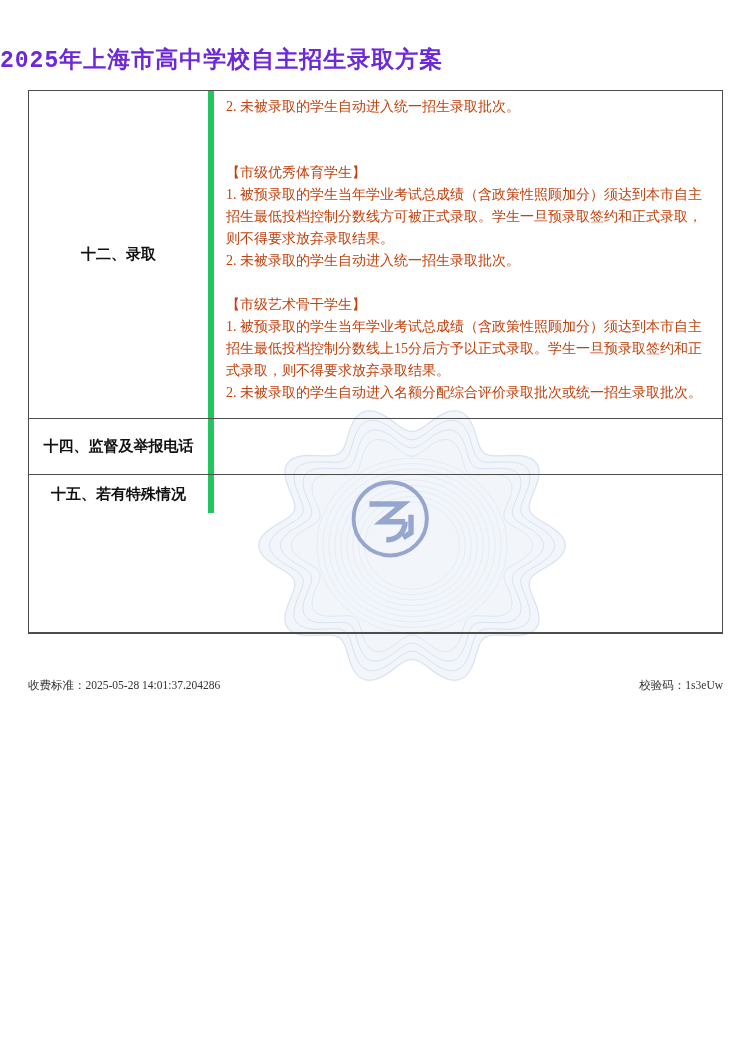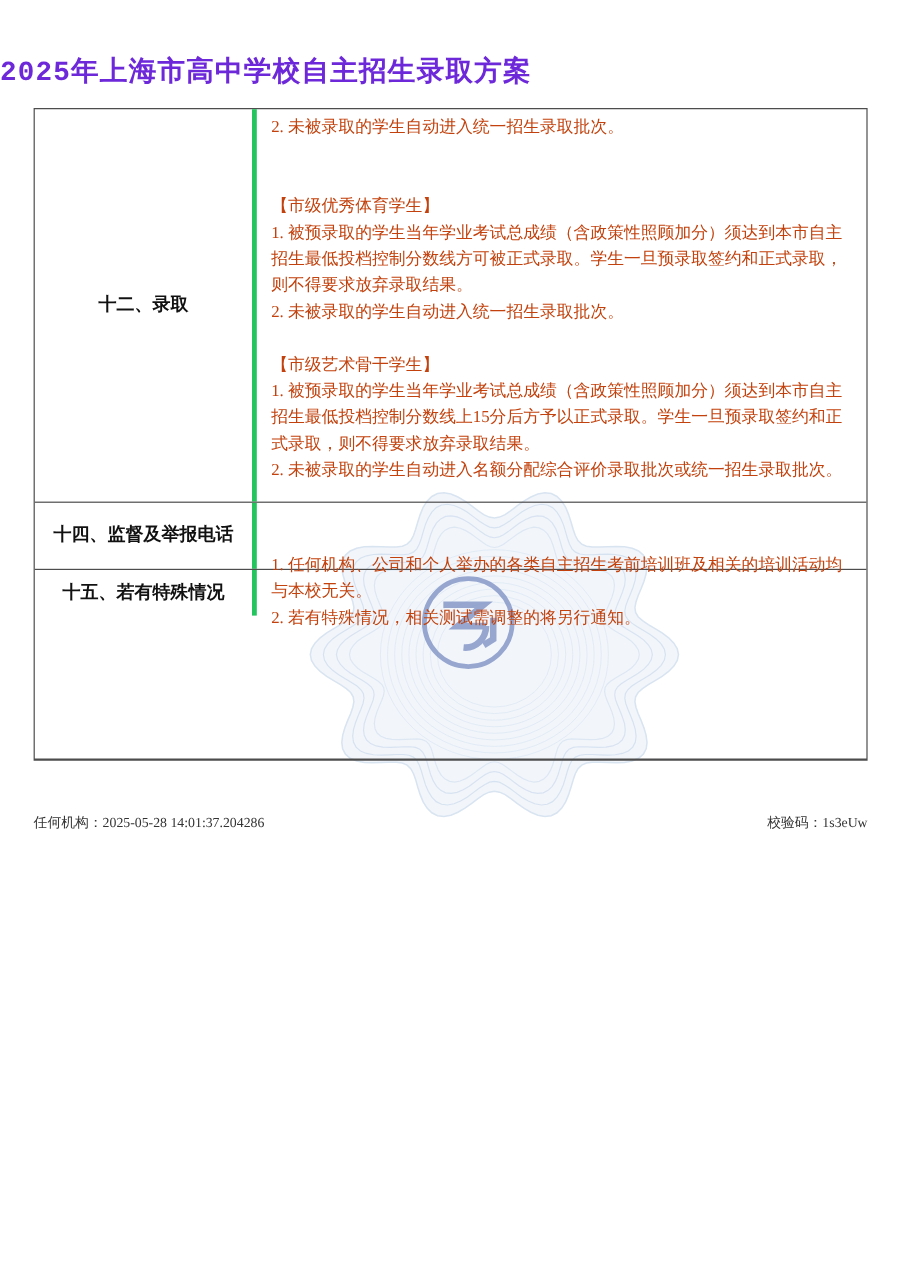--- a/index.html
+++ b/index.html
@@ -50,21 +50,21 @@
   .t-row:first-child{border-top:none;}
   .t-row:nth-child(1){height:327px;}
   .t-row:nth-child(2){height:55px;}
   .t-row:nth-child(3){height:38px;}
   .t-row:nth-child(4){flex:1;}
 
   .cell{box-sizing:border-box;}
   .cell.head{
     width:185px;
     flex:0 0 185px;
-    border-right:4px solid #22c55e;
+    border-right:6px solid #22c55e;
     display:flex;align-items:center;justify-content:center;
     text-align:left;
     font-family:"Liberation Sans","DejaVu Sans",sans-serif;
     font-weight:700;
     font-size:15px;
     line-height:1.35;
     color:#111;
     white-space:pre-line;
     padding:2px 6px;
   }
@@ -136,28 +136,26 @@
 2. 未被录取的学生自动进入名额分配综合评价录取批次或统一招生录取批次。</div>
     </div>
 
 
     <div class="t-row">
       <div class="cell head">十四、监督及举报电话</div>
     </div>
 
     <div class="t-row">
       <div class="cell head">十五、若有特殊情况</div>
-      <div class="cell body">1. 任何机构、公司和个人举办的各类自主招生考前培训班及相关的培训活动均与本校无关。
-2. 若有特殊情况，相关测试需调整的将另行通知。</div>
     </div>
 
   </div>
 
   <div class="doc-footer">
     <div>
-      <span>任何机构：</span><span>2025-05-28 14:01:37.204286</span>
+      <span>收费标准：</span><span>2025-05-28 14:01:37.204286</span>
     </div>
     <div>
       <span>校验码：</span><span>1s3eUw</span>
     </div>
   </div>
 
 </div>
 
 </body></html>

